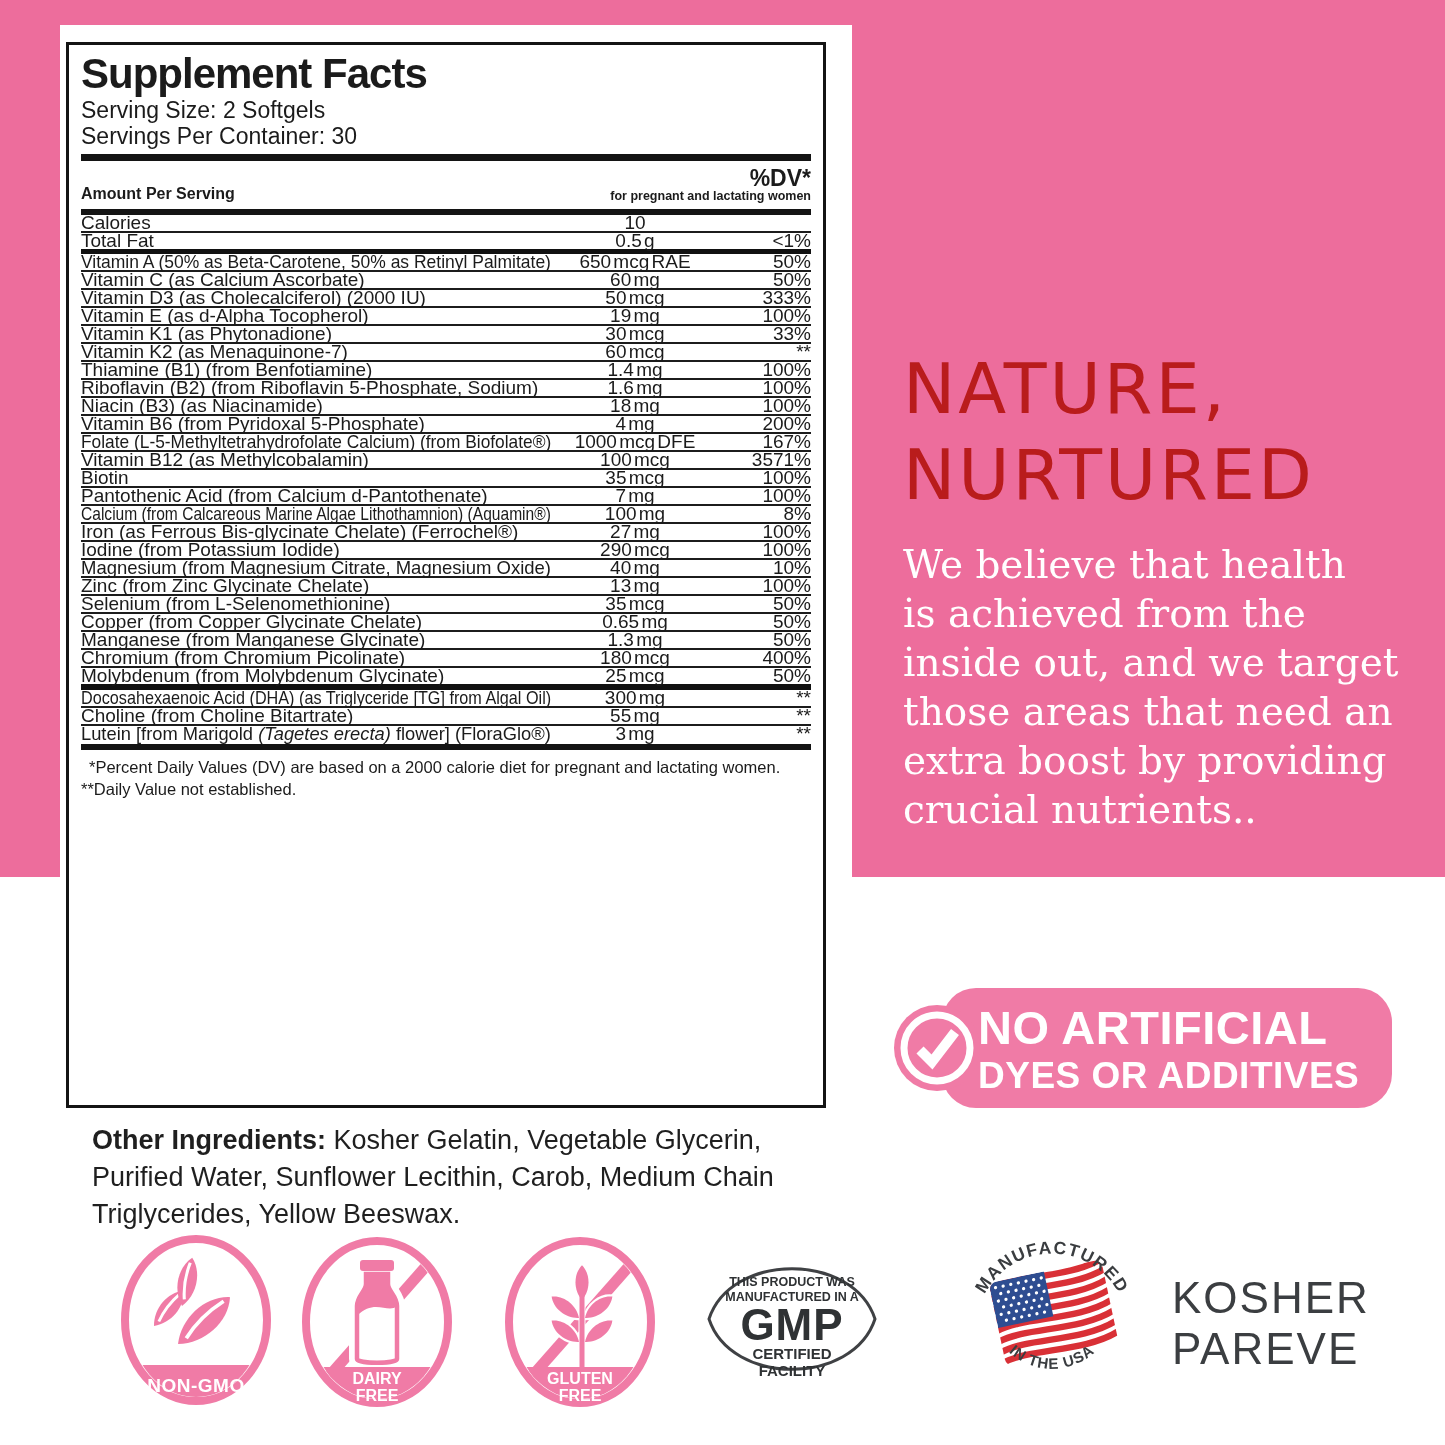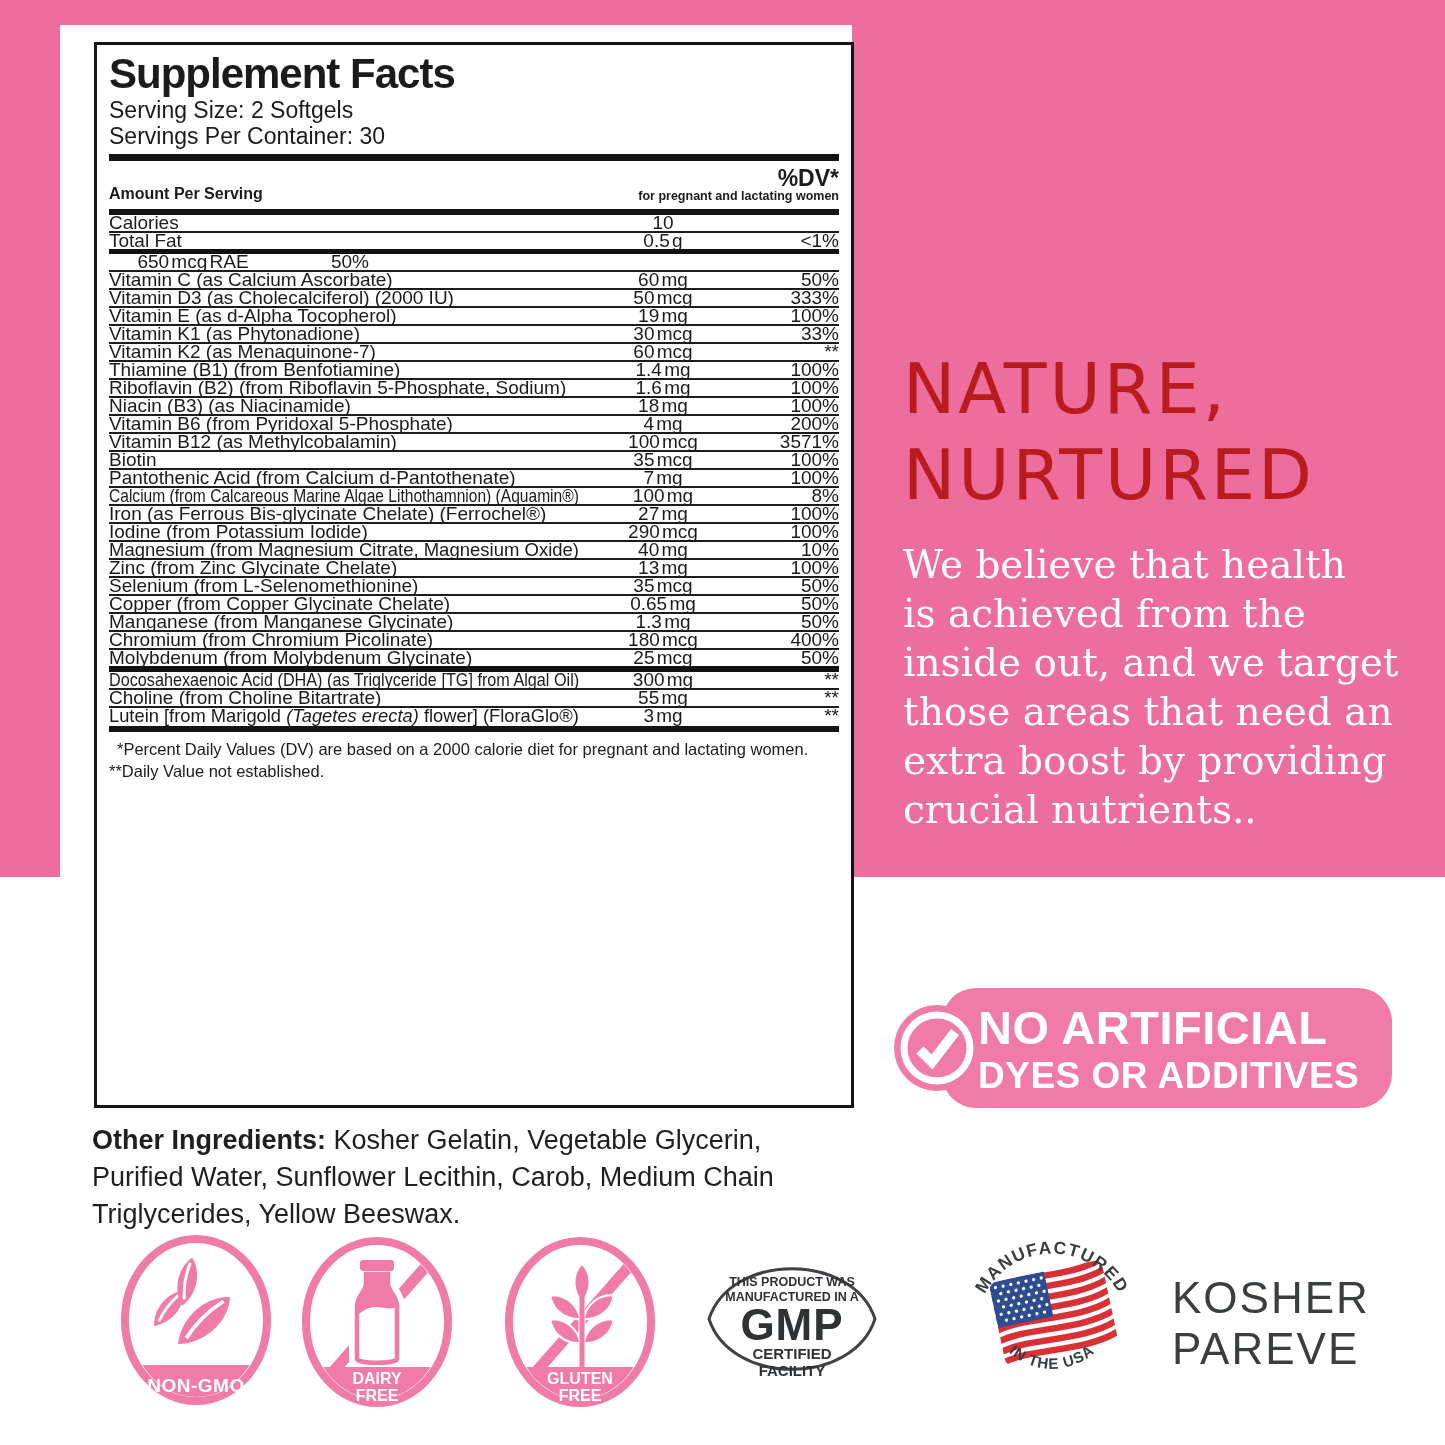--- a/index.html
+++ b/index.html
@@ -4,21 +4,21 @@
 <style>
   html,body{margin:0;padding:0;}
   body{
     width:1445px;height:1445px;position:relative;background:#ffffff;
     font-family:"Liberation Sans",sans-serif;color:#1b1b1b;overflow:hidden;
   }
   .pink-hero{position:absolute;left:0;top:0;width:1445px;height:877px;background:#ed6d9c;}
   .label-card{position:absolute;left:60px;top:25px;width:792px;height:1420px;background:#ffffff;}
 
   
-  .facts{position:absolute;left:94px;top:42px;width:760px;height:1066px;border:3px solid #141414;
+  .facts{position:absolute;left:66px;top:42px;width:760px;height:1066px;border:3px solid #141414;
          background:#fff;box-sizing:border-box;padding:6px 12px 8px 12px;}
   .sf-title{font-size:42px;font-weight:bold;letter-spacing:-1px;line-height:46px;}
   .sf-serving{font-size:23px;line-height:26px;}
   .bar{background:#141414;}
   .bar.b7{height:7px;margin:5px 0 4px 0;}
   .bar.b6{height:6px;margin:3px 0 0 0;}
   .sf-head{display:flex;justify-content:space-between;align-items:flex-end;padding:2px 0 3px 0;}
   .sf-head-left{font-size:16px;font-weight:bold;}
   .sf-head-right{text-align:right;}
   .dv-star{font-size:23px;font-weight:bold;line-height:22px;}
@@ -82,20 +82,21 @@
     <div class="rname"><span class="nm">Calories</span></div>
     <div class="ramt">10</div>
     <div class="rdv"></div>
   </div>
       <div class="frow">
     <div class="rname"><span class="nm">Total Fat</span></div>
     <div class="ramt">0.5 g</div>
     <div class="rdv">&lt;1%</div>
   </div>
       <div class="frow sep5">
+    <div class="rname"><span class="nm" style="transform: scaleX(0.92);">Vitamin A (50% as Beta-Carotene, 50% as Retinyl Palmitate)</span></div>
     <div class="ramt">650 mcg RAE</div>
     <div class="rdv">50%</div>
   </div>
       <div class="frow">
     <div class="rname"><span class="nm">Vitamin C (as Calcium Ascorbate)</span></div>
     <div class="ramt">60 mg</div>
     <div class="rdv">50%</div>
   </div>
       <div class="frow">
     <div class="rname"><span class="nm">Vitamin D3 (as Cholecalciferol) (2000 IU)</span></div>
@@ -129,20 +130,25 @@
   </div>
       <div class="frow">
     <div class="rname"><span class="nm">Niacin (B3) (as Niacinamide)</span></div>
     <div class="ramt">18 mg</div>
     <div class="rdv">100%</div>
   </div>
       <div class="frow">
     <div class="rname"><span class="nm">Vitamin B6 (from Pyridoxal 5-Phosphate)</span></div>
     <div class="ramt">4 mg</div>
     <div class="rdv">200%</div>
+  </div>
+      <div class="frow">
+    <div class="rname"><span class="nm" style="transform: scaleX(0.912);">Folate (L-5-Methyltetrahydrofolate Calcium) (from Biofolate®)</span></div>
+    <div class="ramt">1000 mcg DFE</div>
+    <div class="rdv">167%</div>
   </div>
       <div class="frow">
     <div class="rname"><span class="nm">Vitamin B12 (as Methylcobalamin)</span></div>
     <div class="ramt">100 mcg</div>
     <div class="rdv">3571%</div>
   </div>
       <div class="frow">
     <div class="rname"><span class="nm">Biotin</span></div>
     <div class="ramt">35 mcg</div>
     <div class="rdv">100%</div>

